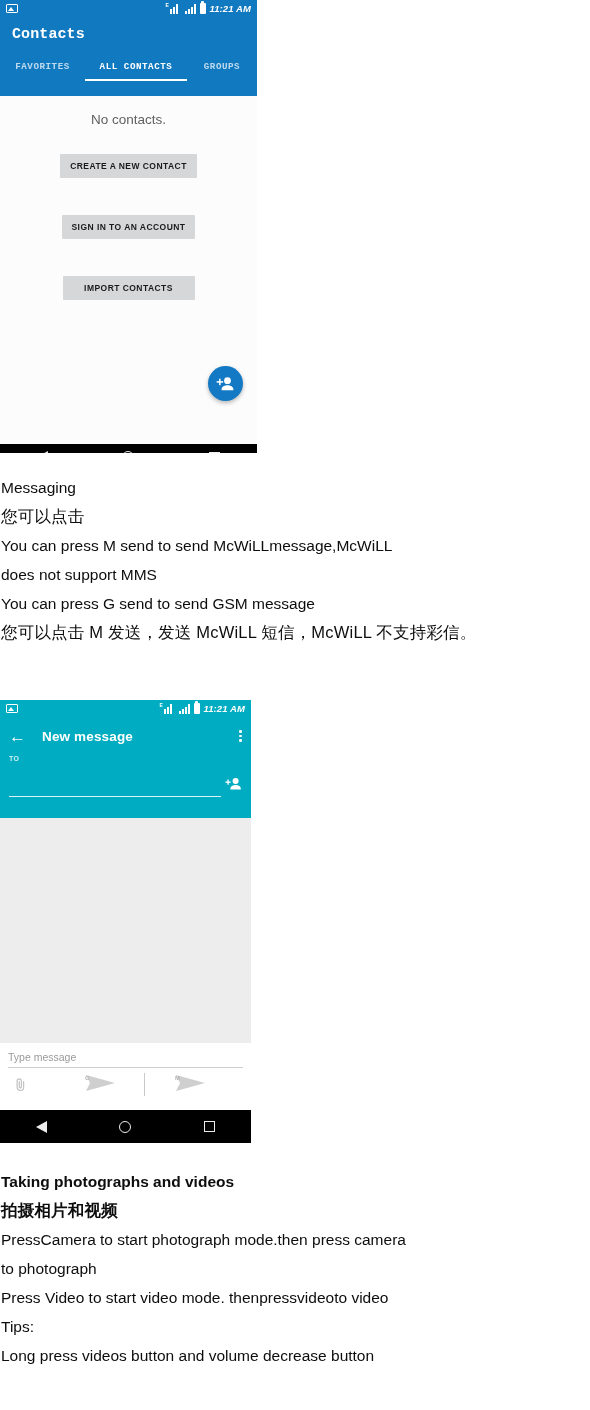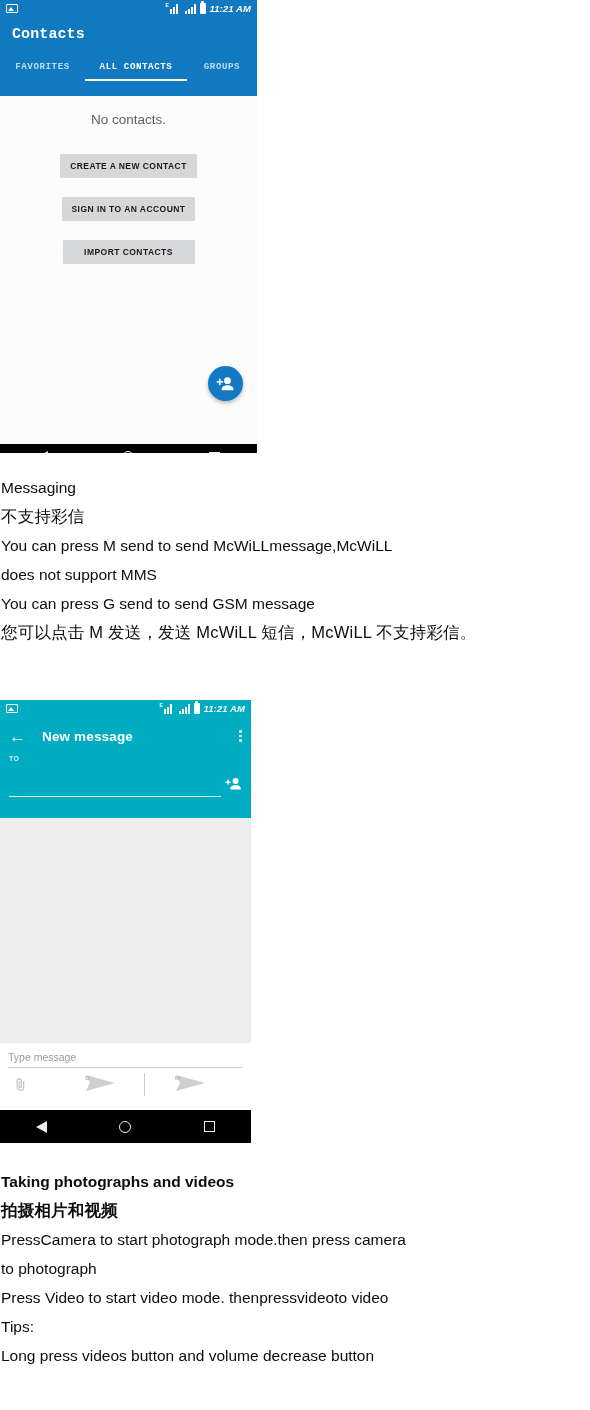--- a/index.html
+++ b/index.html
@@ -131,21 +131,21 @@
     text-align: center;
     color: #616161;
     font-size: 13.5px;
     padding-top: 16px;
   }
   .ct-btns {
     margin-top: 27px;
     display: flex;
     flex-direction: column;
     align-items: center;
-    gap: 19px;
+    gap: 37px;
   }
   .ct-btn {
     background: #d6d7d8;
     color: #1a1a1a;
     font-size: 8.5px;
     font-weight: bold;
     letter-spacing: .45px;
     padding: 7px 10px;
     min-width: 112px;
     text-align: center;
@@ -317,21 +317,21 @@
 
   <div class="navbar" style="height:26px;">
     <span class="nav-back"></span>
     <span class="nav-home"></span>
     <span class="nav-recent"></span>
   </div>
 </div>
 
 <div class="doc-block" style="top:473px;">
   <div class="doc-line">Messaging</div>
-  <div class="doc-line cjk">不支持彩信</div>
+  <div class="doc-line cjk">您可以点击</div>
   <div class="doc-line">You can press M send to send McWiLLmessage,McWiLL</div>
   <div class="doc-line">does not support MMS</div>
   <div class="doc-line">You can press G send to send GSM message</div>
   <div class="doc-line cjk">您可以点击 M 发送，发送 McWiLL 短信，McWiLL 不支持彩信。</div>
 </div>
 
 <div class="phone" id="messaging-phone" style="left:0; top:700px; width:251px; height:451px;">
 
   <div class="statusbar" style="background:#00acc1;">
     <div class="sb-left">

